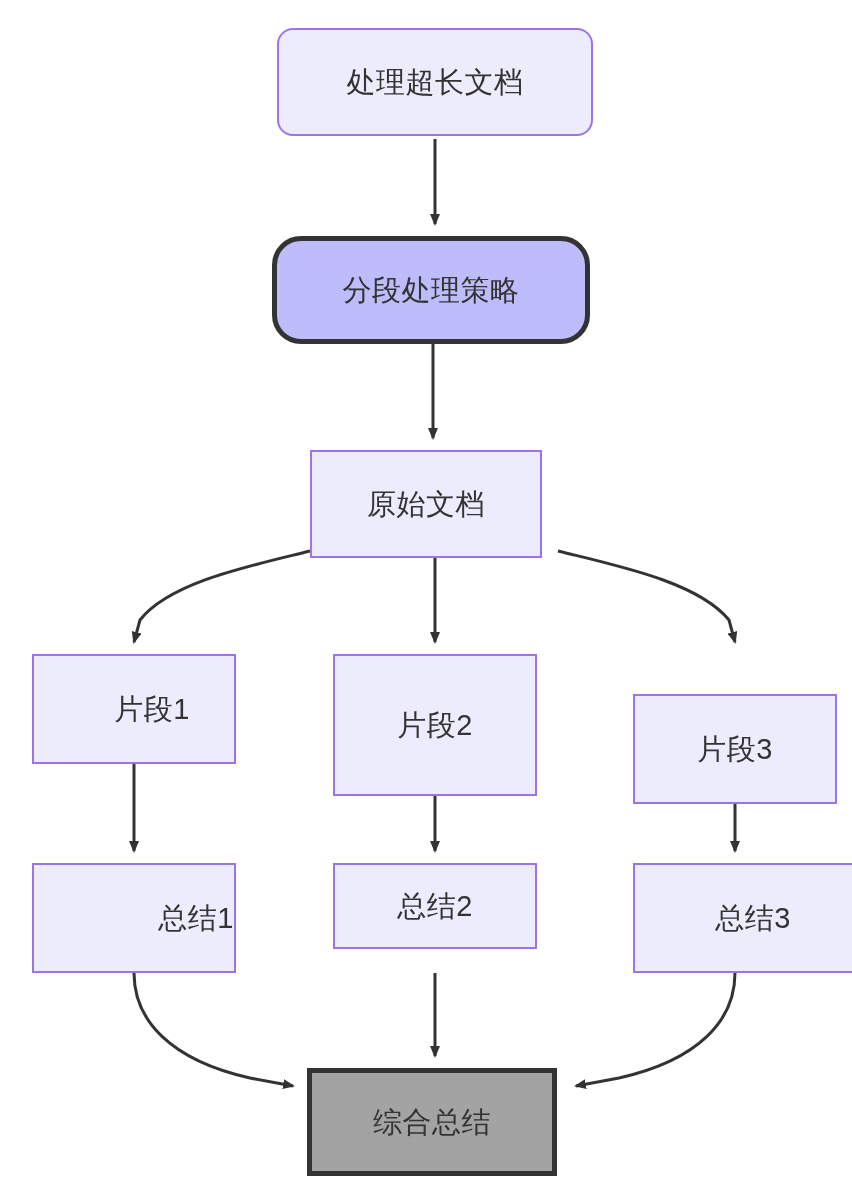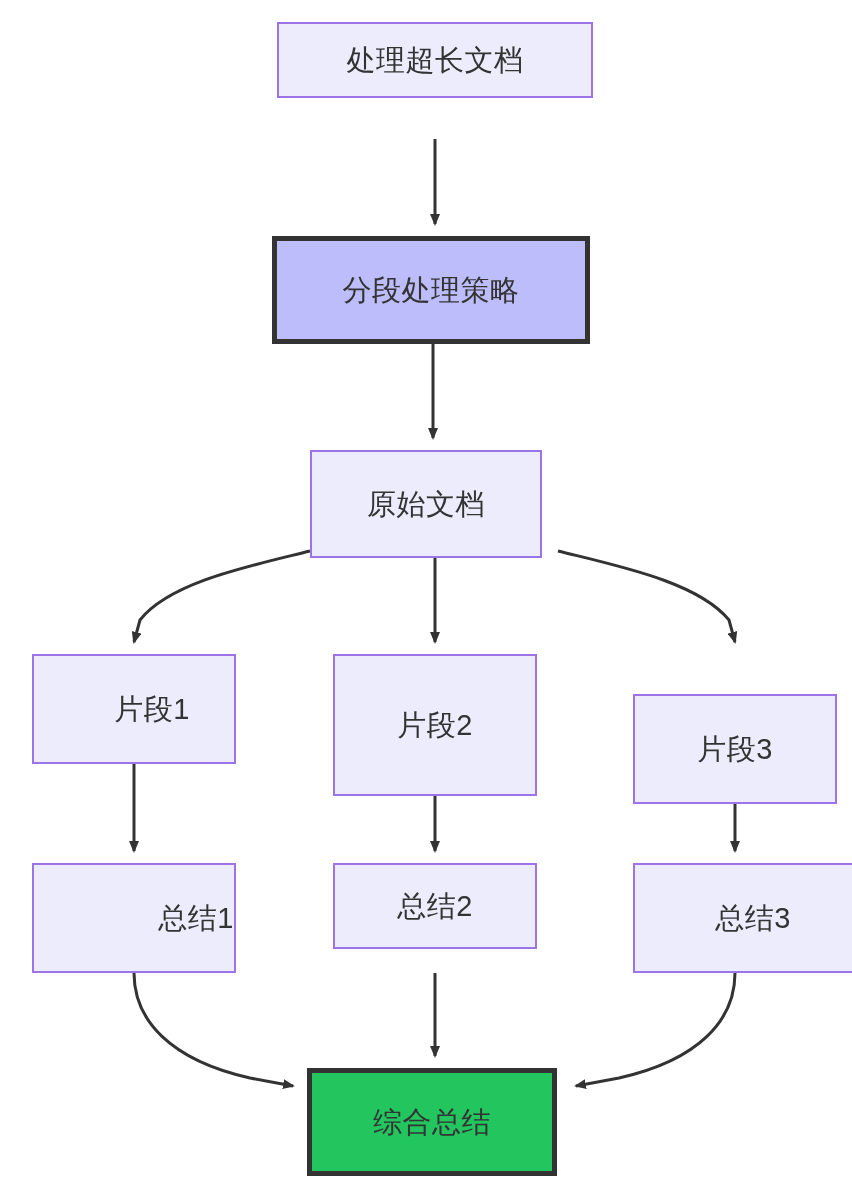--- a/index.html
+++ b/index.html
@@ -39,21 +39,21 @@
   }
   .node-default {
     background: #ececfd;
     border: 2px solid #9d74e8;
   }
   .node-emphasis {
     background: #bcbdfa;
     border: 5px solid #333333;
   }
   .node-result {
-    background: #22c55e;
+    background: #a3a3a3;
     border: 5px solid #333333;
   }
   .node-label {
     pointer-events: none;
   }
 </style>
 </head>
 <body>
 
 <div id="flowchart-root">
@@ -81,25 +81,25 @@
 
     <path d="M735,764 L735,851" fill="none" stroke="#333333" stroke-width="3" marker-end="url(#arrow-down)"></path>
 
     <path d="M134,973 C134,1020 170,1060 250,1078 L293,1086" fill="none" stroke="#333333" stroke-width="3" marker-end="url(#arrow-down)"></path>
 
     <path d="M435,973 L435,1056" fill="none" stroke="#333333" stroke-width="3" marker-end="url(#arrow-down)"></path>
 
     <path d="M735,973 C735,1020 699,1060 619,1078 L576,1086" fill="none" stroke="#333333" stroke-width="3" marker-end="url(#arrow-down)"></path>
   </svg>
 
-  <div class="node node-default" style="left:277px; top:22px; width:316px; height:76px;">
+  <div class="node node-default" style="left:277px; top:28px; width:316px; height:108px;border-radius:16px;">
     <span class="node-label">处理超长文档</span>
   </div>
 
-  <div class="node node-emphasis" style="left:272px; top:236px; width:318px; height:108px;">
+  <div class="node node-emphasis" style="left:272px; top:236px; width:318px; height:108px;border-radius:29px;">
     <span class="node-label">分段处理策略</span>
   </div>
 
   <div class="node node-default" style="left:310px; top:450px; width:232px; height:108px;">
     <span class="node-label">原始文档</span>
   </div>
 
   <div class="node node-default" style="left:32px; top:654px; width:204px; height:110px;padding-left:36px;">
     <span class="node-label">片段1</span>
   </div>

